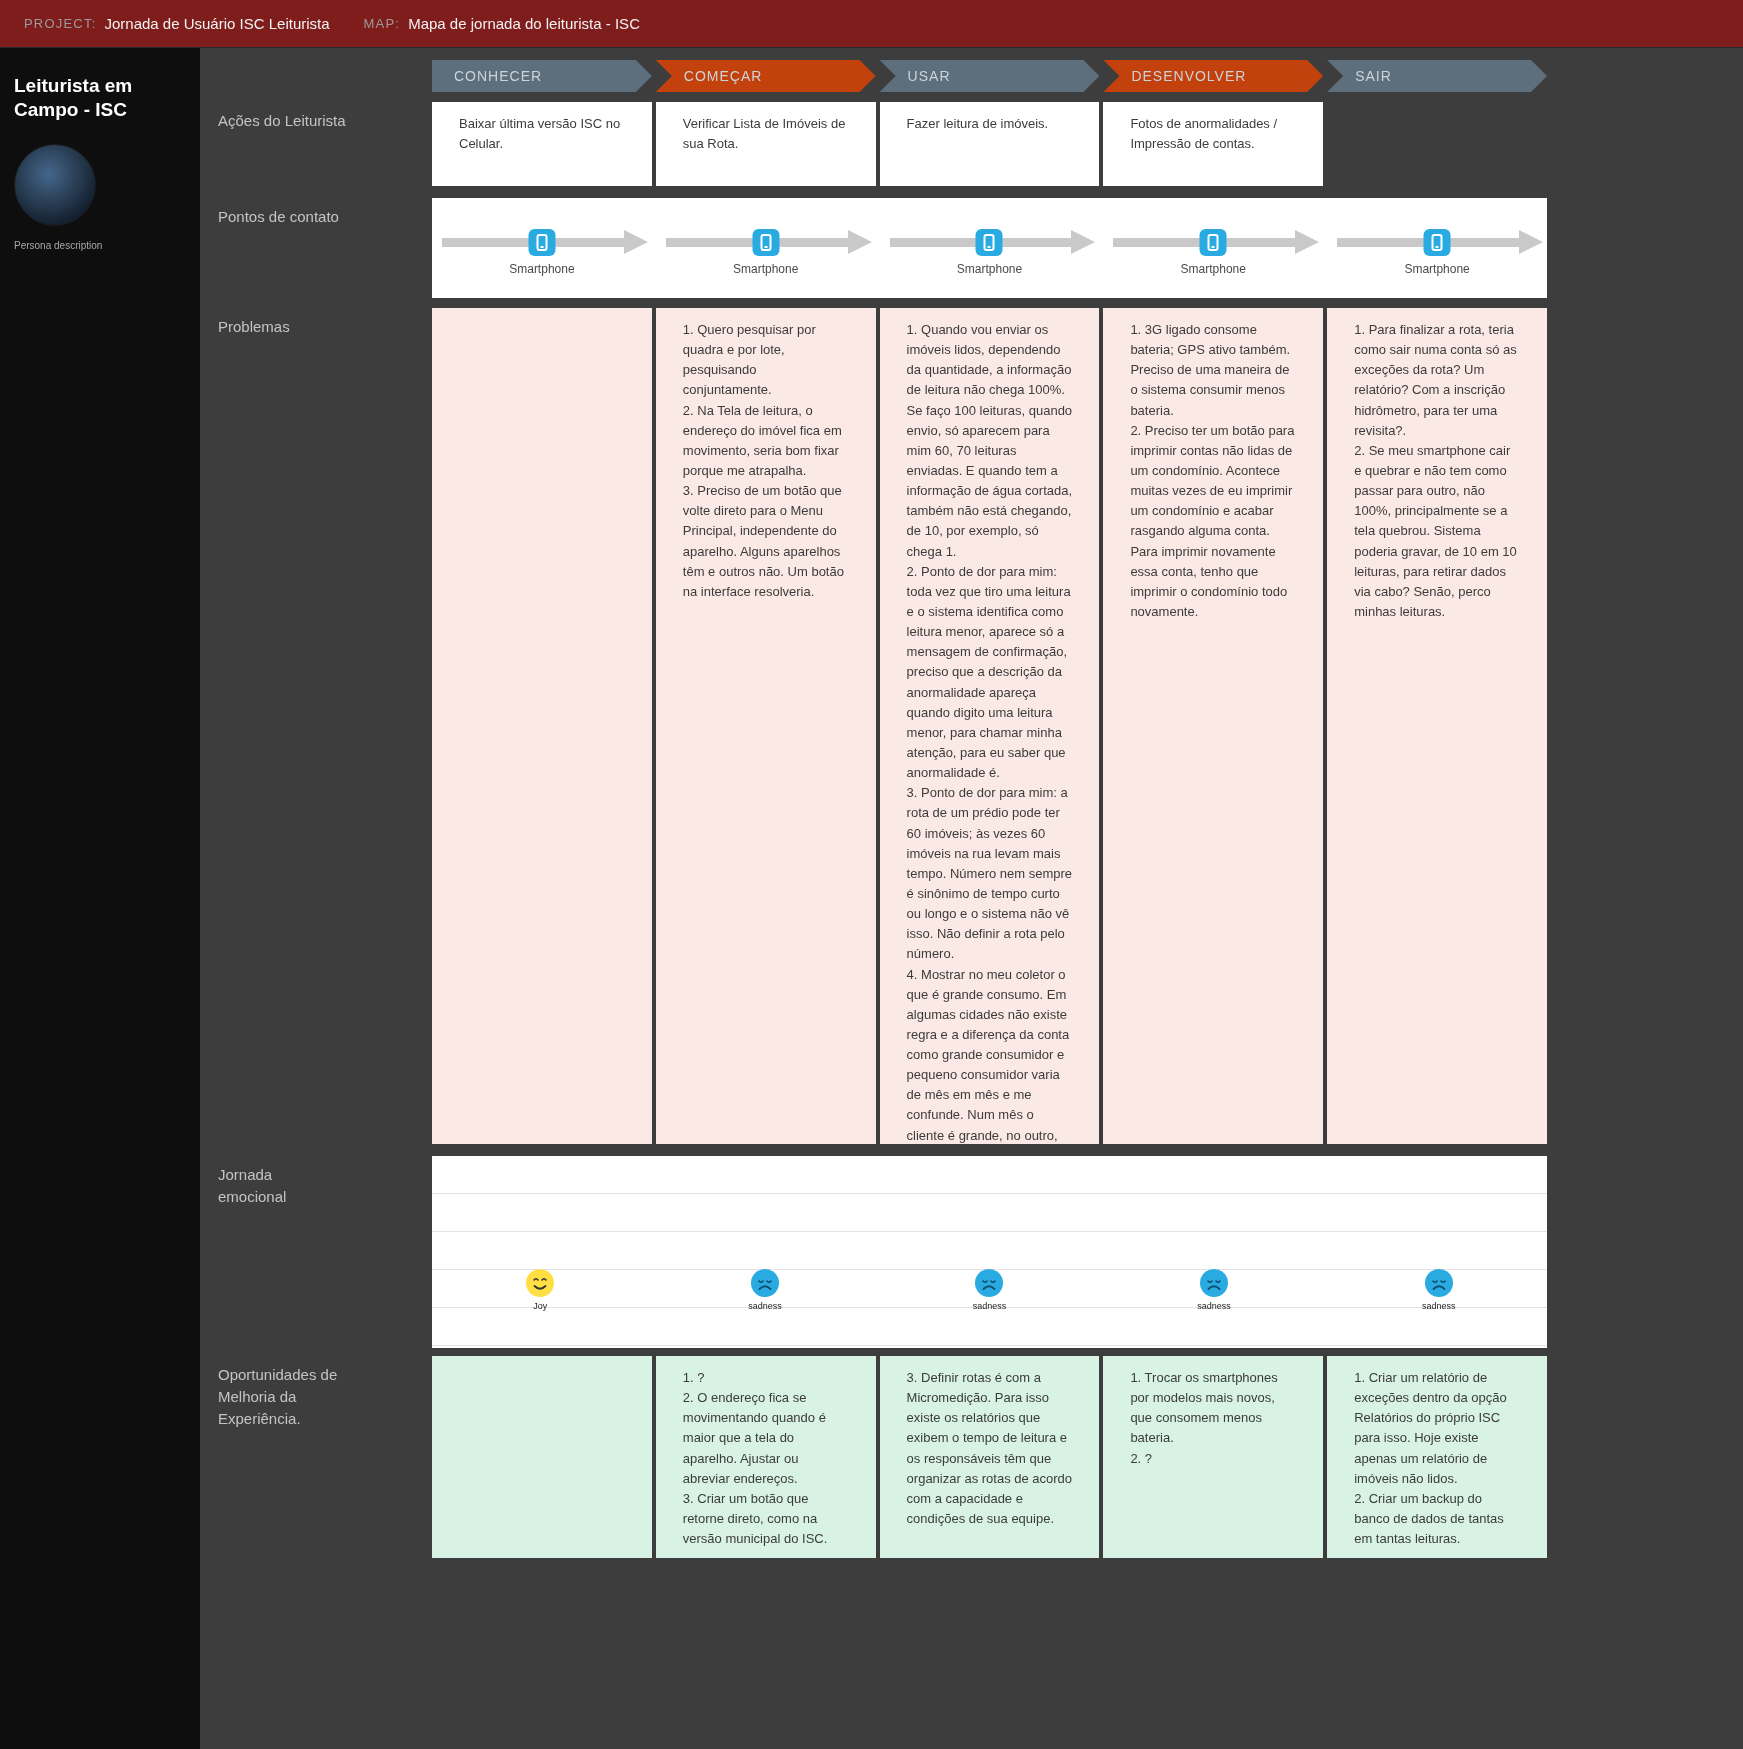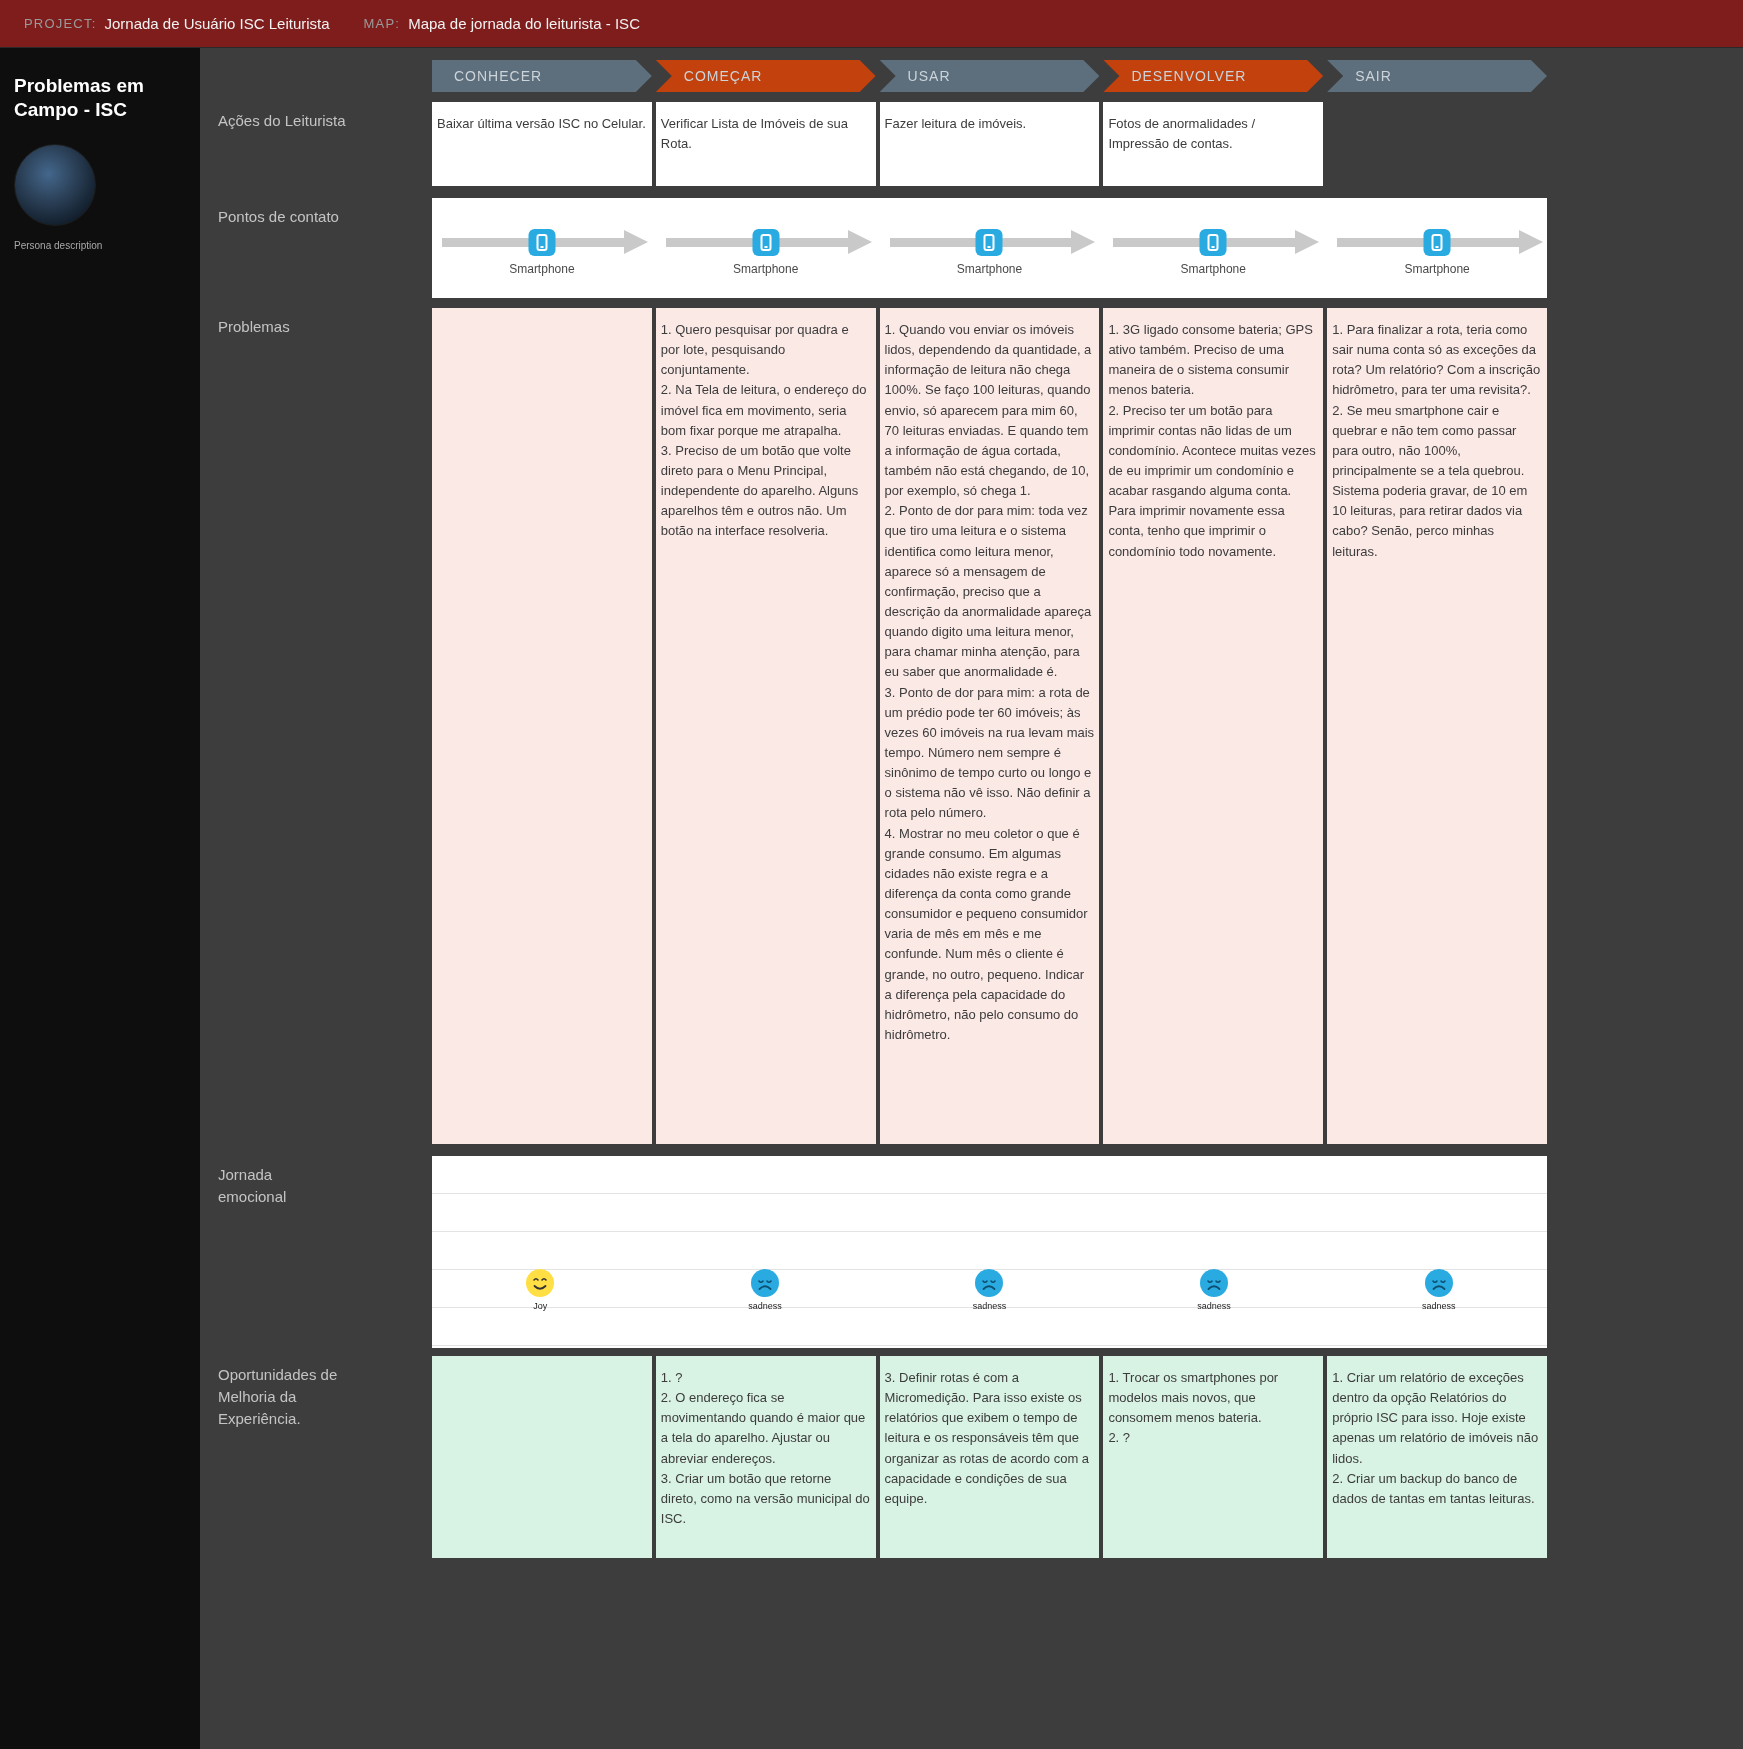--- a/index.html
+++ b/index.html
@@ -46,21 +46,21 @@
     clip-path:polygon(0 0, calc(100% - 16px) 0, 100% 50%, calc(100% - 16px) 100%, 0 100%, 16px 50%);
   }
   .stage-arrow.first {
     clip-path:polygon(0 0, calc(100% - 16px) 0, 100% 50%, calc(100% - 16px) 100%, 0 100%);
     padding-left:22px;
   }
   .stage-arrow.alt { background:#c2410c; }
   
   .actions-row { margin-top:10px; }
   .card {
-    background:#ffffff; padding:12px 5px; font-size:13px; line-height:1.55;
+    background:#ffffff; padding:12px 27px; font-size:13px; line-height:1.55;
     color:#3c3c3c; overflow:hidden;
   }
   .action-card { height:84px; }
   .problems-row { margin-top:10px; }
   .problem-card { background:#fbe9e6; height:836px; white-space:pre-line; }
   .opps-row { margin-top:8px; }
   .opp-card { background:#d8f2e4; height:202px; white-space:pre-line; }
   
   .touch-row { margin-top:12px; }
   .touch-band { background:#ffffff; height:100px; }
@@ -98,21 +98,21 @@
 
 <header class="topbar">
   <span class="tb-label">PROJECT:</span>
   <span class="tb-value">Jornada de Usuário ISC Leiturista</span>
   <span class="tb-label">MAP:</span>
   <span class="tb-value">Mapa de jornada do leiturista - ISC</span>
 </header>
 
 <div class="main">
   <aside class="persona-panel">
-    <div class="persona-name">Problemas em Campo - ISC</div>
+    <div class="persona-name">Leiturista em Campo - ISC</div>
     <div class="persona-avatar"></div>
     <div class="persona-desc">Persona description</div>
   </aside>
 
   <div class="rows-area">
 
     <div class="row headers-row">
       <div class="row-label"></div>
       <div class="row-content grid5">
         <div class="stage-arrow first">

